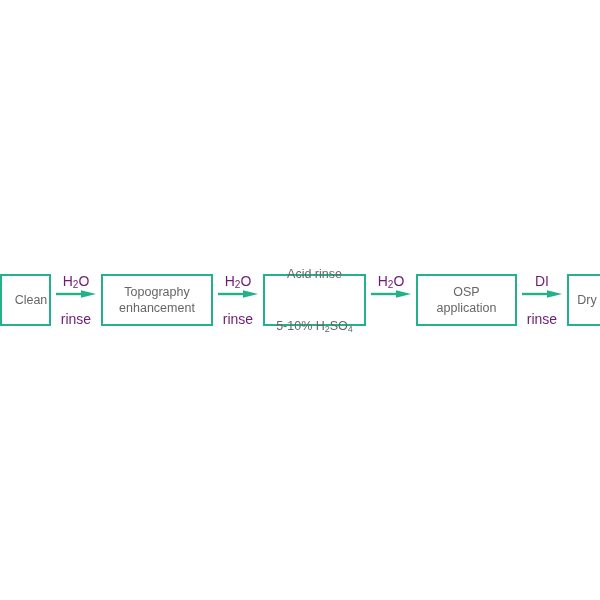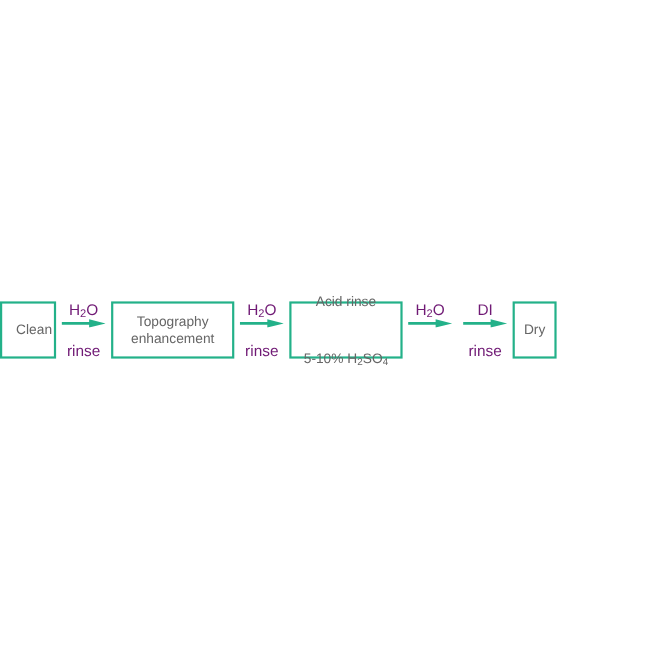--- a/index.html
+++ b/index.html
@@ -149,20 +149,24 @@
       <span class="arrow-label top">H<sub>2</sub>O</span>
       <span class="arrow-shaft">
         <svg width="40" height="8" viewBox="0 0 40 8" xmlns="http://www.w3.org/2000/svg">
           <line x1="0" y1="4" x2="28" y2="4" stroke="#23b189" stroke-width="2.4"></line>
           <polygon points="25,0.2 40,4 25,7.8" fill="#23b189"></polygon>
         </svg>
       </span>
       <span class="arrow-label bottom spacer"></span>
     </div>
 
+    <div class="proc-box box-osp">
+      <span class="line">OSP</span>
+      <span class="line">application</span>
+    </div>
 
     <div class="arrow-group">
       <span class="arrow-label top">DI</span>
       <span class="arrow-shaft">
         <svg width="40" height="8" viewBox="0 0 40 8" xmlns="http://www.w3.org/2000/svg">
           <line x1="0" y1="4" x2="28" y2="4" stroke="#23b189" stroke-width="2.4"></line>
           <polygon points="25,0.2 40,4 25,7.8" fill="#23b189"></polygon>
         </svg>
       </span>
       <span class="arrow-label bottom">rinse</span>

